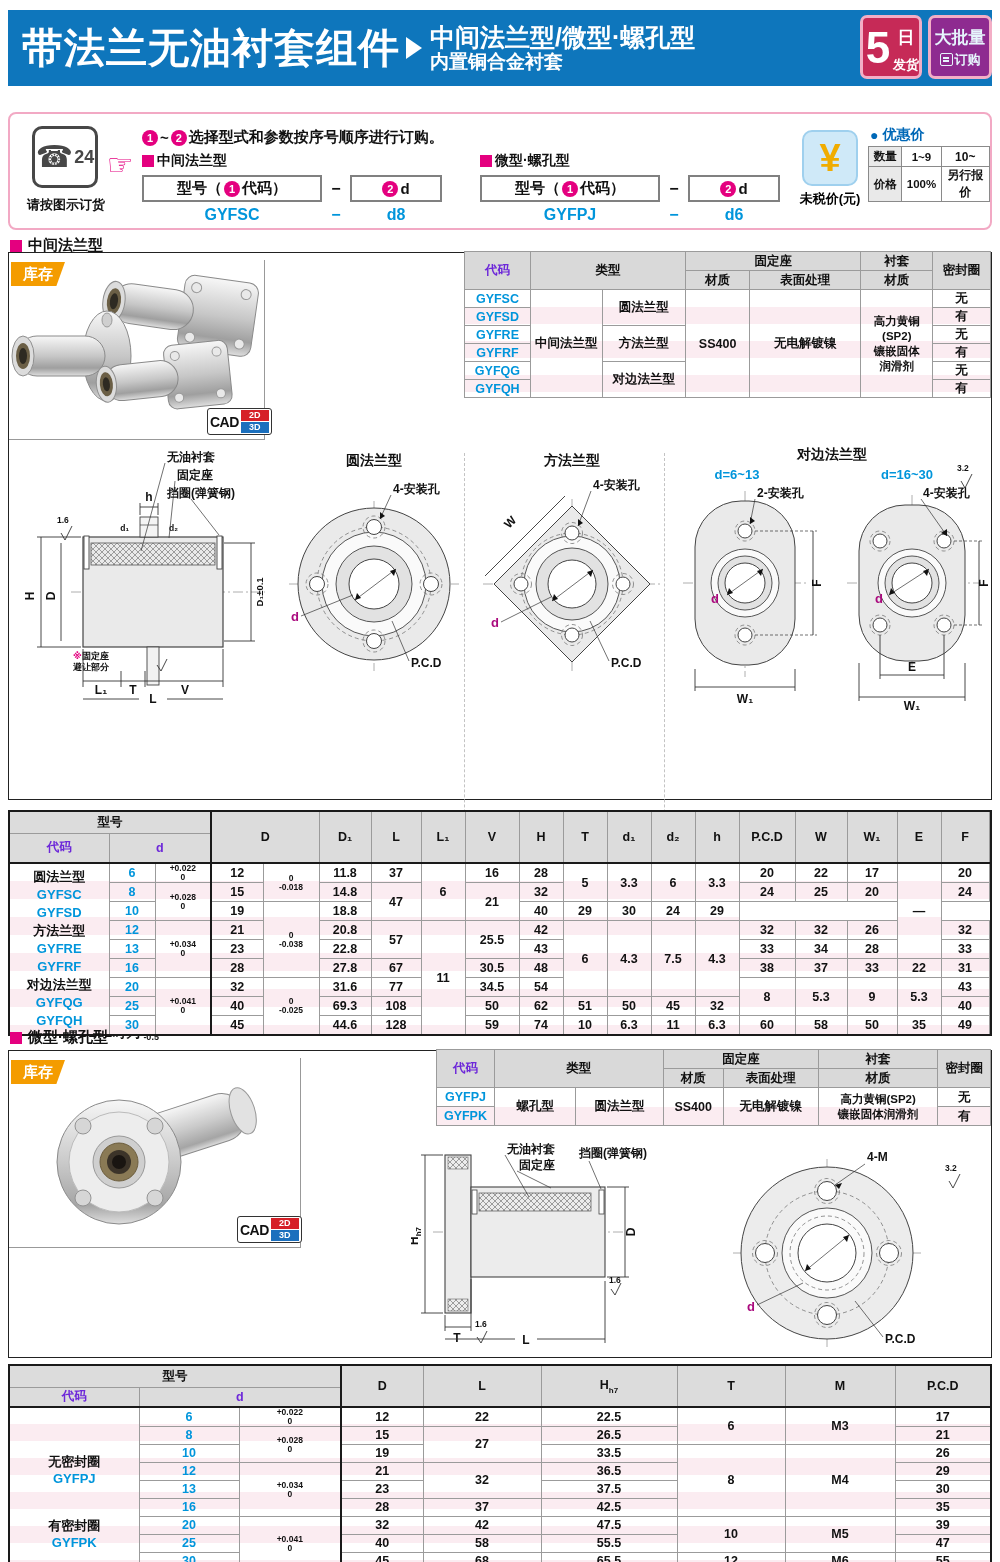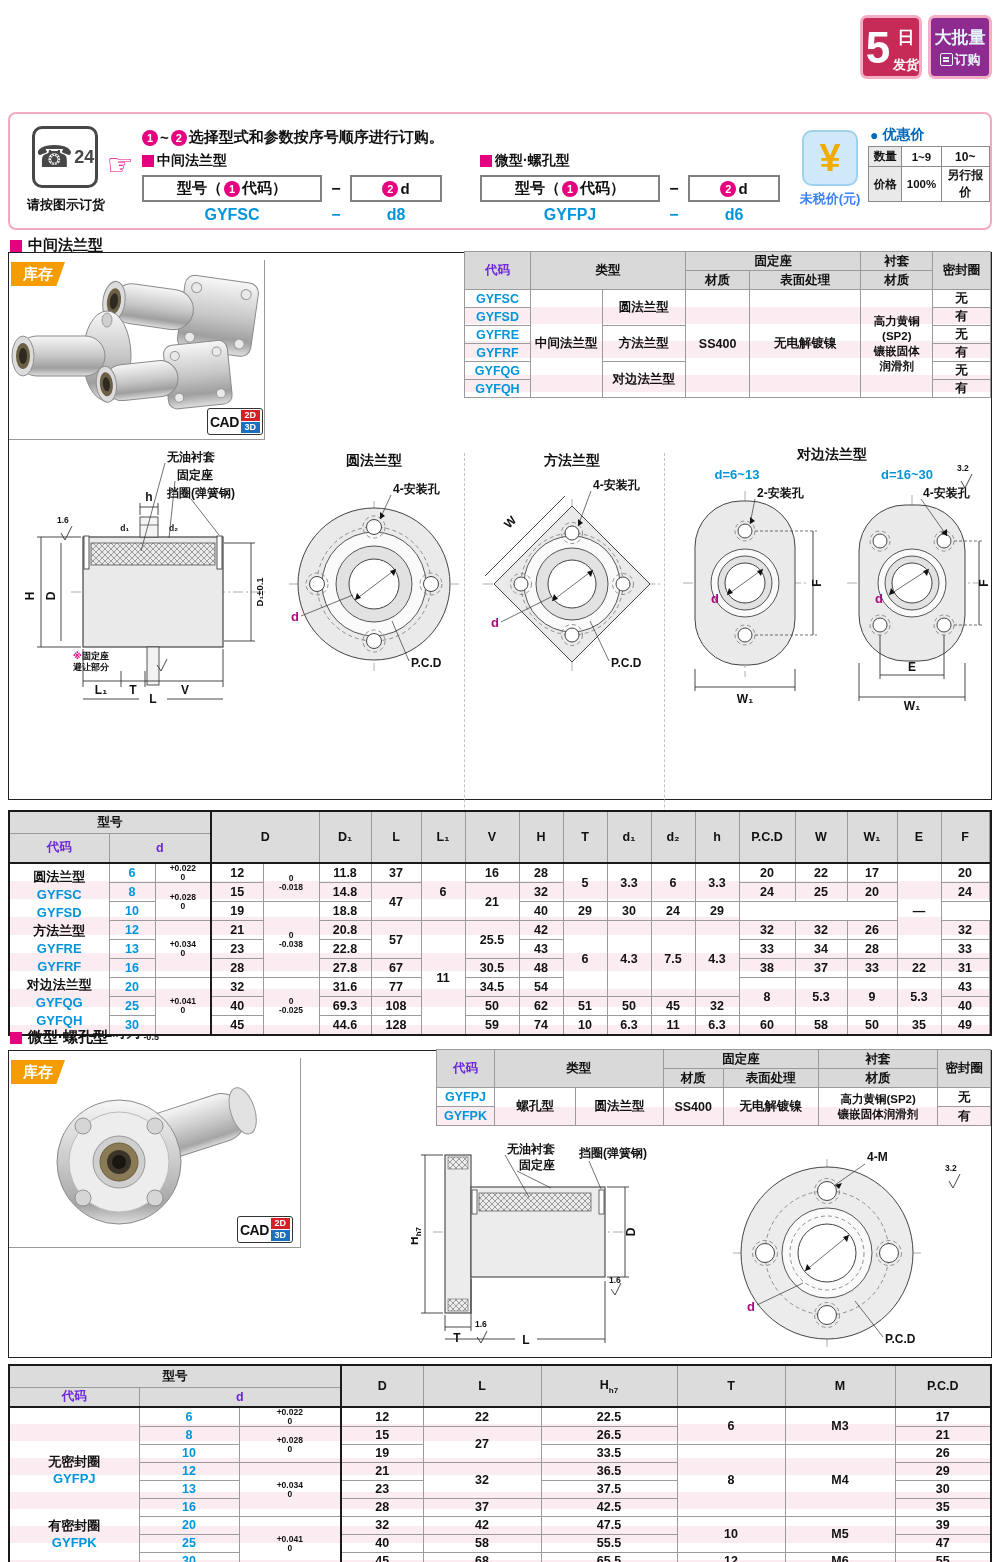--- a/index.html
+++ b/index.html
@@ -35,39 +35,39 @@
 .ogrp{width:330px}
 .g1{left:132px;top:38px}.g2{left:470px;top:38px}
 .ogrp .gt{font-size:14px;font-weight:bold;display:flex;align-items:center;gap:3px}
 .sqm{display:inline-block;width:12px;height:12px;background:#e4007f;flex:none}
 .ogrp .boxes{display:grid;grid-template-columns:180px 28px 92px;margin-top:5px;align-items:center}
 .mbox{height:27px;border:2px solid #808080;display:flex;align-items:center;justify-content:center;gap:2px;font-size:15px;font-weight:bold}
 .dash{text-align:center;font-size:16px;font-weight:bold}
 .ogrp .ex{display:grid;grid-template-columns:180px 28px 92px;margin-top:4px;align-items:center;color:#0095db;font-size:16px;font-weight:bold;text-align:center}
 .yenbox{left:792px;top:16px;width:56px;height:56px;background:#cfe9f8;border:2px solid #9fd0ee;border-radius:10px;display:flex;align-items:center;justify-content:center}
 .yen{font-size:38px;font-weight:bold;color:#f0ac00}
-.yencap{left:770px;top:76px;width:100px;text-align:center;color:#3b82f6;font-size:13px;font-weight:bold}
+.yencap{left:770px;top:76px;width:100px;text-align:center;color:#000000;font-size:13px;font-weight:bold}
 .promoL{left:860px;top:12px;font-size:14px;font-weight:bold;color:#0068b7;display:flex;align-items:center;gap:4px}
 .pt{left:858px;top:32px;border-collapse:collapse}
 .pt td{border:1px solid #8a8a8a;font-size:11.5px;font-weight:bold;text-align:center;height:20px;padding:0 2px}
 .pt td.lbl{background:#e9e9e9;width:36px}
 .pt td.v1{width:40px}.pt td.v2{width:52px;font-size:12px}
 
 .sect{font-size:15px;font-weight:bold;display:flex;align-items:center;gap:6px}
 .s1t{left:10px;top:236px}.s2t{left:10px;top:1028px}
 .cbox{border:1.5px solid #222;background:#fff}
 .box1{left:8px;top:252px;width:984px;height:548px}
 .box2{left:8px;top:1050px;width:984px;height:308px}
 .photo{border-right:1px solid #999;border-bottom:1px solid #999;position:absolute;left:0;top:7px;background:#fff}
 .ph1{width:256px;height:180px}.ph2{width:292px;height:190px}
 .stock{position:absolute;left:2px;top:2px;width:54px;height:24px;background:#f49c00;color:#fff;font-size:15px;font-weight:bold;display:flex;align-items:center;justify-content:center;clip-path:polygon(0 0,100% 0,84% 100%,0 100%)}
 .cadb{position:absolute;display:flex;align-items:center;border:1.5px solid #333;background:#fff;border-radius:3px;padding:1px 2px;gap:2px}
 .cadt{font-size:14px;font-weight:bold;letter-spacing:-.5px}
 .cdcol{display:flex;flex-direction:column;gap:1px}
-.cad2,.cad3{font-size:9px;font-weight:bold;color:#fff;width:19px;text-align:center;line-height:11px}
+.cad2,.cad3{font-size:9px;font-weight:bold;color:#fff;width:28px;text-align:center;line-height:11px}
 .cad2{background:#d62028}.cad3{background:#1b6fbd}
 
 table.dt{border-collapse:collapse;table-layout:fixed;background:#fff}
 .dt th,.dt td{border:1px solid #9b9b9b;text-align:center;vertical-align:middle;overflow:hidden;padding:0}
 .dt{border:2px solid #1a1a1a}
 .dt thead th{background:#dcdcdc;font-size:12.5px;font-weight:bold}
 .dt thead{border-bottom:2px solid #1a1a1a}
 .mg{color:#6d28d9}
 .blue{color:#0095db}
 .dt td{font-size:12.5px;font-weight:bold}
@@ -111,20 +111,28 @@
 .notes .n1{font-size:15px;font-weight:bold;display:flex;gap:6px;align-items:center}
 .notes .n1 .mk{color:#e4007f}
 .notes .nl{font-size:14px;font-weight:bold;margin:7px 0 0 12px;display:flex;align-items:center;gap:3px}
 .stk{display:inline-flex;flex-direction:column;font-size:9px;line-height:9.5px;font-weight:bold}
 </style>
 </head>
 <body>
 
 <div id="page">
 
+  <div class="ab hdr">
+    <div class="hdr-title">带法兰无油衬套组件</div>
+    <div class="hdr-arrow"></div>
+    <div class="hdr-sub">
+      <div class="s1">中间法兰型/微型·螺孔型</div>
+      <div class="s2">内置铜合金衬套</div>
+    </div>
+  </div>
   <div class="ab badge5">
     <span class="n">5</span>
     <span class="d">日</span>
     <span class="s">发货</span>
   </div>
   <div class="ab badgeB">
     <span class="l1">大批量</span>
     <span class="row">
         <span class="ic"></span>
     <span class="l2">订购</span>

